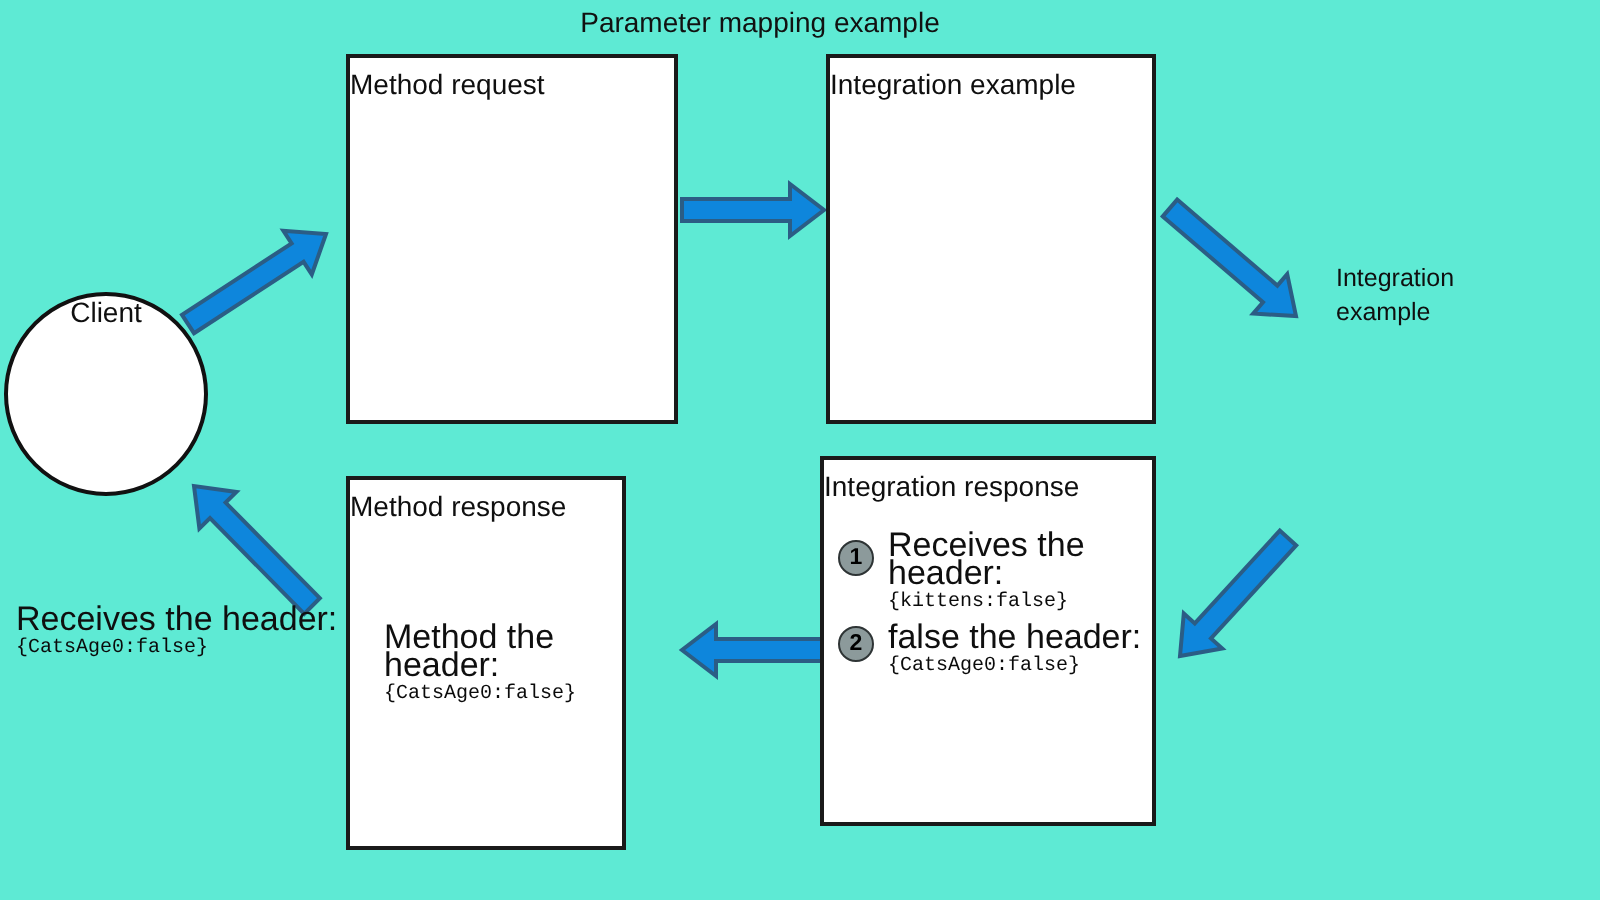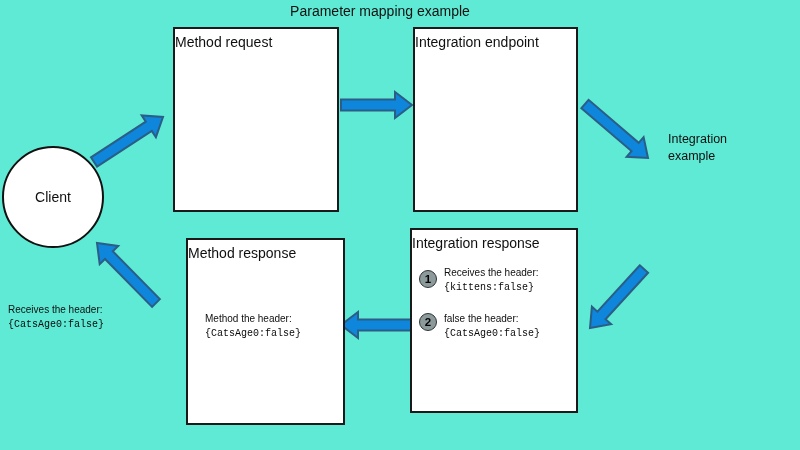--- a/index.html
+++ b/index.html
@@ -10,41 +10,41 @@
   .diagram-title{
     position:absolute;left:240px;top:3px;width:280px;text-align:center;
     font-size:14px;color:#111;
   }
   .box{
     position:absolute;border:2px solid #1a1a1a;background:#ffffff;box-sizing:border-box;
   }
   .box-title{font-size:14px;padding-top:5px;}
   .node{
     position:absolute;border:2px solid #111111;border-radius:50%;background:#ffffff;
-    display:flex;align-items:center;justify-content:center;font-size:14px;box-sizing:border-box;
+    display:flex;align-items:flex-start;justify-content:center;font-size:14px;box-sizing:border-box;
   }
-  .small{font-size:10px;line-height:14px;}
+  .small{font-size:17px;line-height:14px;}
   .code{
     font-family:Liberation Mono, monospace;font-size:10px;line-height:16px;
     white-space:nowrap;color:#0a0a0a;
   }
   .mr-content{position:absolute;left:17px;top:72px;}
   .client-note{position:absolute;left:8px;top:303px;}
   .endpoint-caption{position:absolute;left:668px;top:131px;font-size:12.5px;line-height:17px;}
   .step{position:absolute;display:flex;align-items:flex-start;}
   .step-num{
     width:18px;height:18px;min-width:18px;border-radius:50%;
     display:flex;align-items:center;justify-content:center;
     font-size:11.5px;font-weight:bold;box-sizing:border-box;color:#000;
   }
   .step-text{margin-left:7px;}
   #arrows{position:absolute;left:0;top:0;}
   #box-method-request{left:173px;top:27px;width:166px;height:185px;}
   #box-integration-request{left:413px;top:27px;width:165px;height:185px;}
-  #box-method-response{left:186px;top:238px;width:159px;height:187px;}
+  #box-method-response{left:173px;top:238px;width:140px;height:187px;}
   #box-integration-response{left:410px;top:228px;width:168px;height:185px;}
   #node-client{left:2px;top:146px;width:102px;height:102px;}
   #node-petstore{left:652px;top:168px;width:100px;height:100px;}
   #step-1{left:7px;top:36px;}
   #step-2{left:7px;top:82px;}
   #step-1 .step-num{margin-top:4px;}
   #step-2 .step-num{margin-top:1px;}
 </style>
 </head>
 <body>
@@ -60,21 +60,21 @@
       <polygon points="159.9,299.1 112.8,251.3 118.2,246 97,243 99.7,264.2 105,259 152.1,306.9" fill="#0E86DC" stroke="#2B5D85" stroke-width="2"></polygon>
     </svg>
 
   <div class="diagram-title">Parameter mapping example</div>
 
   <div class="box" id="box-method-request">
     <div class="box-title">Method request</div>
   </div>
 
   <div class="box" id="box-integration-request">
-    <div class="box-title">Integration endpoint</div>
+    <div class="box-title">Integration example</div>
   </div>
 
   <div class="box" id="box-method-response">
     <div class="box-title">Method response</div>
     <div class="mr-content">
       <div class="small">Method the header:</div>
       <div class="code">{CatsAge0:false}</div>
     </div>
   </div>
 

